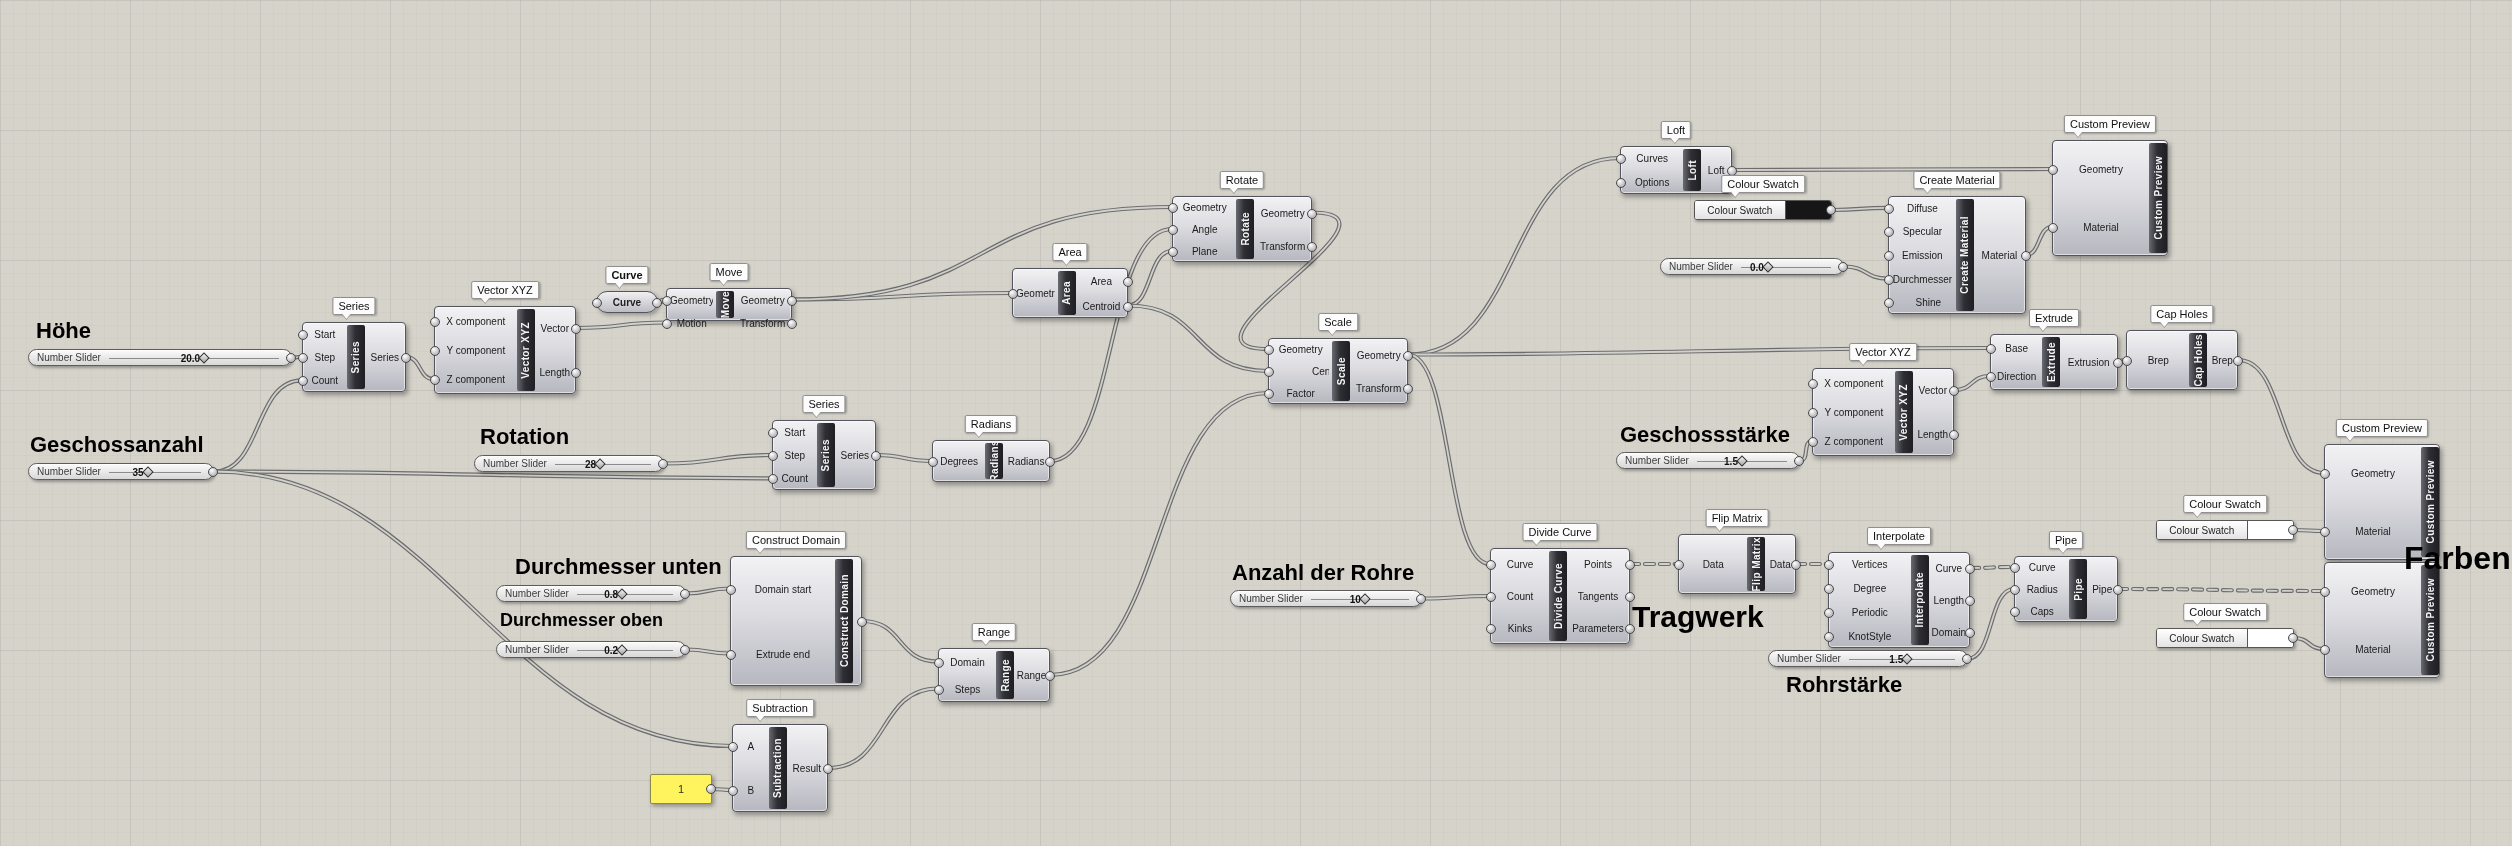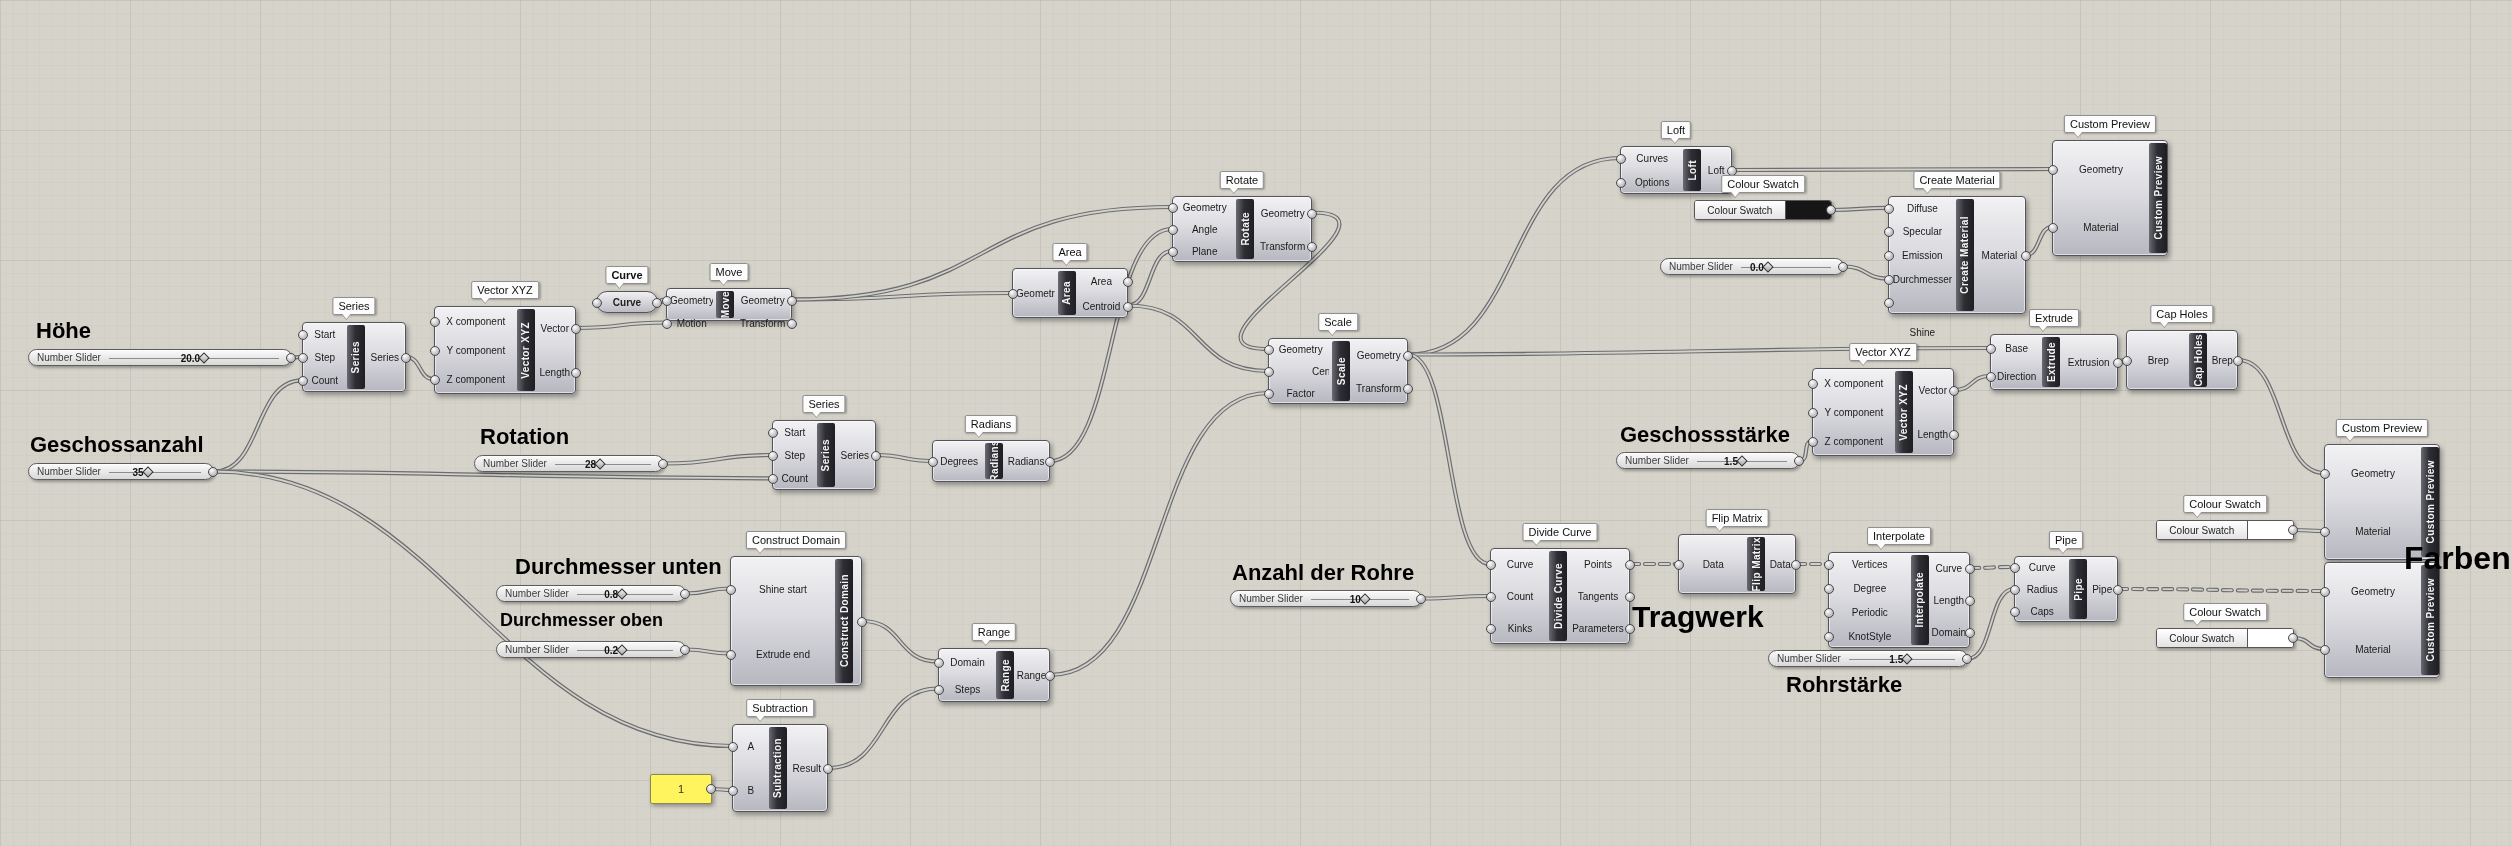--- a/index.html
+++ b/index.html
@@ -430,21 +430,21 @@
         <div class="sl-val" style="left: 47%;">0.2</div>
         <div class="sl-handle" style="left: 47%;"></div>
       </div>
       <div class="nub" style="left: 183px; top: 2.5px;"></div>
     </div>
     <div class="comp" style="left: 730px; top: 556px; width: 132px; height: 130px;">
       <div class="tag">Construct Domain</div>
       <div class="bar" style="left: 104px; width: 18px;">
         <span>Construct Domain</span>
       </div>
-      <div class="plabel" style="top: 25.5px; left: 3px; width: 98px;">Shine start</div>
+      <div class="plabel" style="top: 25.5px; left: 3px; width: 98px;">Domain start</div>
       <div class="nub" style="left: -5px; top: 27.5px;"></div>
       <div class="plabel" style="top: 90.5px; left: 3px; width: 98px;">Extrude end</div>
       <div class="nub" style="left: -5px; top: 92.5px;"></div>
       <div class="nub" style="left: 126px; top: 60px;"></div>
     </div>
     <div class="comp" style="left: 938px; top: 648px; width: 112px; height: 54px;">
       <div class="tag">Range</div>
       <div class="bar" style="left: 57px; width: 18px;">
         <span>Range</span>
       </div>
@@ -503,21 +503,21 @@
         <span>Create Material</span>
       </div>
       <div class="plabel" style="top: 4.8px; left: 3px; width: 60.8px;">Diffuse</div>
       <div class="nub" style="left: -5px; top: 6.8px;"></div>
       <div class="plabel" style="top: 28.4px; left: 3px; width: 60.8px;">Specular</div>
       <div class="nub" style="left: -5px; top: 30.4px;"></div>
       <div class="plabel" style="top: 52px; left: 3px; width: 60.8px;">Emission</div>
       <div class="nub" style="left: -5px; top: 54px;"></div>
       <div class="plabel" style="top: 75.6px; left: 3px; width: 60.8px;">Durchmesser</div>
       <div class="nub" style="left: -5px; top: 77.6px;"></div>
-      <div class="plabel" style="top: 99.2px; left: 3px; width: 60.8px; margin-top: 30px;">Shine</div>
+      <div class="plabel" style="top: 99.2px; left: 9px; width: 60.8px;">Shine</div>
       <div class="nub" style="left: -5px; top: 101.2px;"></div>
       <div class="plabel" style="top: 52px; left: 85.8px; width: 49.2px;">Material</div>
       <div class="nub" style="left: 132px; top: 54px;"></div>
     </div>
     <div class="comp" style="left: 2052px; top: 140px; width: 116px; height: 116px;">
       <div class="tag">Custom Preview</div>
       <div class="bar" style="left: 96px; width: 18px;">
         <span>Custom Preview</span>
       </div>
       <div class="plabel" style="top: 22px; left: 3px; width: 90px;">Geometry</div>

